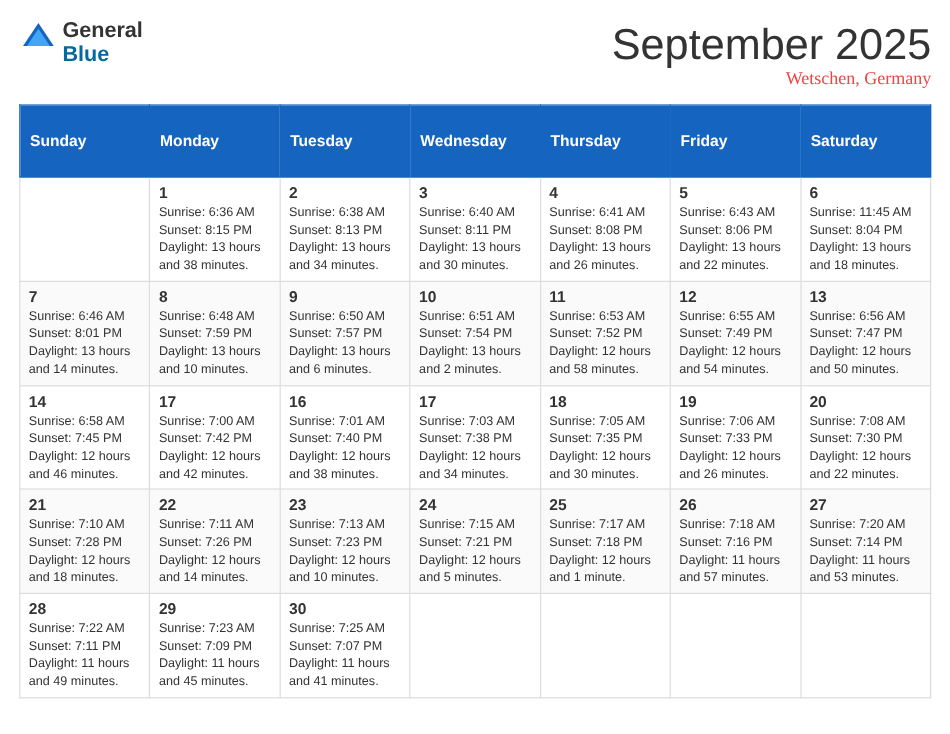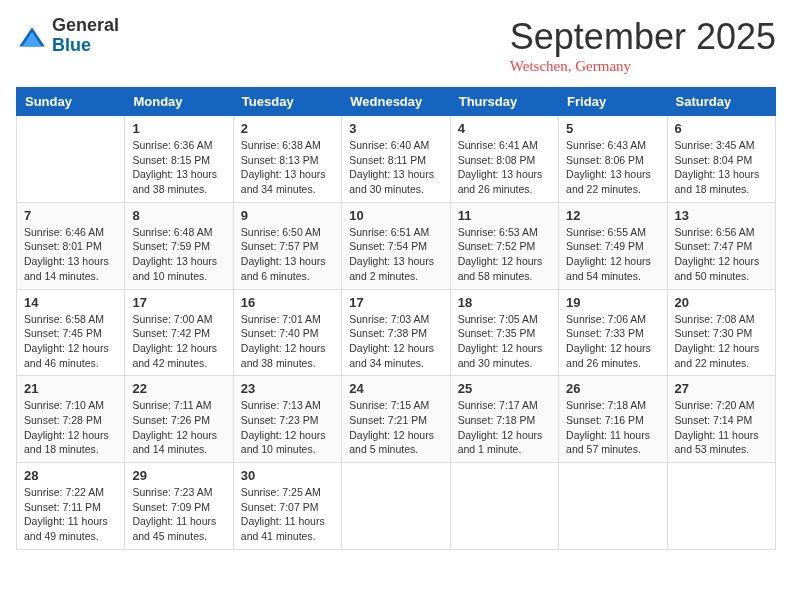--- a/index.html
+++ b/index.html
@@ -11,21 +11,21 @@
       padding: 16px;
     }
     .header {
       display: flex;
       justify-content: space-between;
       align-items: flex-start;
       margin-bottom: 12px;
     }
     .logo {
       display: flex;
-      align-items: flex-end;
+      align-items: flex-start;
       gap: 4px;
     }
     .logo-text {
       display: flex;
       flex-direction: column;
       line-height: 1.1;
     }
     .logo-general {
       font-size: 18px;
       font-weight: bold;
@@ -34,42 +34,42 @@
     .logo-blue {
       font-size: 18px;
       font-weight: bold;
       color: #0369a1;
     }
     .logo-icon {
       width: 32px;
       height: 32px;
     }
     .title-block {
-      text-align: left;
+      text-align: right;
     }
     .month-title {
       font-size: 36px;
       font-weight: normal;
       color: #333;
     }
     .location {
       font-size: 15px;
       color: #ef4444;
       font-family: Liberation Serif, serif;
     }
     .calendar {
       width: 100%;
       border-collapse: collapse;
       border: 1px solid #ccc;
     }
     .calendar th {
       background: #1565c0;
       color: #fff;
       text-align: left;
-      padding: 6px 8px;
+      padding: 22px 8px;
       font-size: 13px;
       font-weight: bold;
       border: 1px solid #1565c0;
     }
     .calendar td {
       vertical-align: top;
       padding: 5px 7px;
       border: 1px solid #ddd;
       width: 108px;
       min-height: 80px;
@@ -166,21 +166,21 @@
         </td>
         <td>
           <span class="day-number">5</span>
           <div class="day-info">Sunrise: 6:43 AM
 Sunset: 8:06 PM
 Daylight: 13 hours
 and 22 minutes.</div>
         </td>
         <td>
           <span class="day-number">6</span>
-          <div class="day-info">Sunrise: 3:45 AM
+          <div class="day-info">Sunrise: 11:45 AM
 Sunset: 8:04 PM
 Daylight: 13 hours
 and 18 minutes.</div>
         </td>
       </tr>
       <tr>
         <td>
           <span class="day-number">7</span>
           <div class="day-info">Sunrise: 6:46 AM
 Sunset: 8:01 PM

